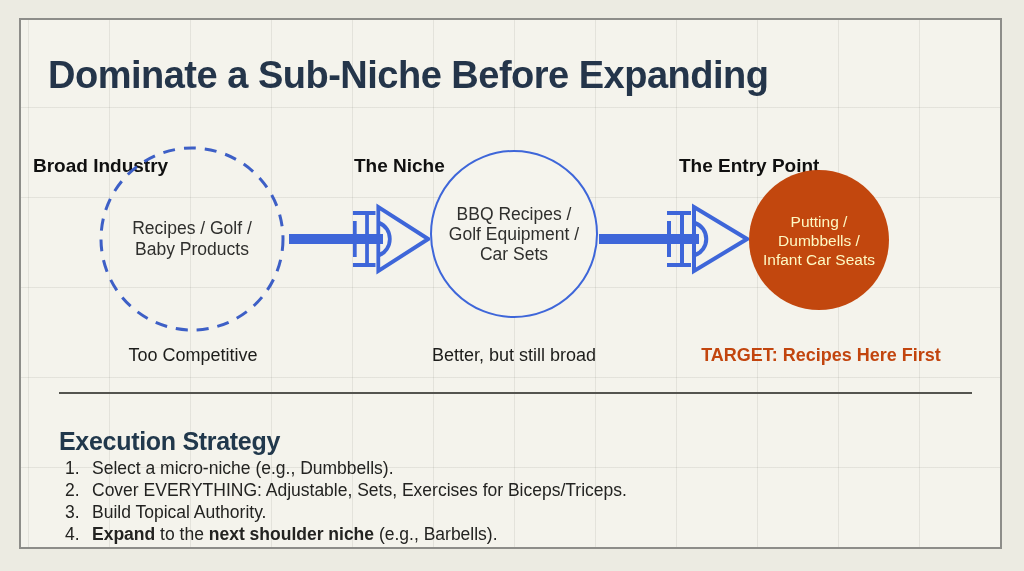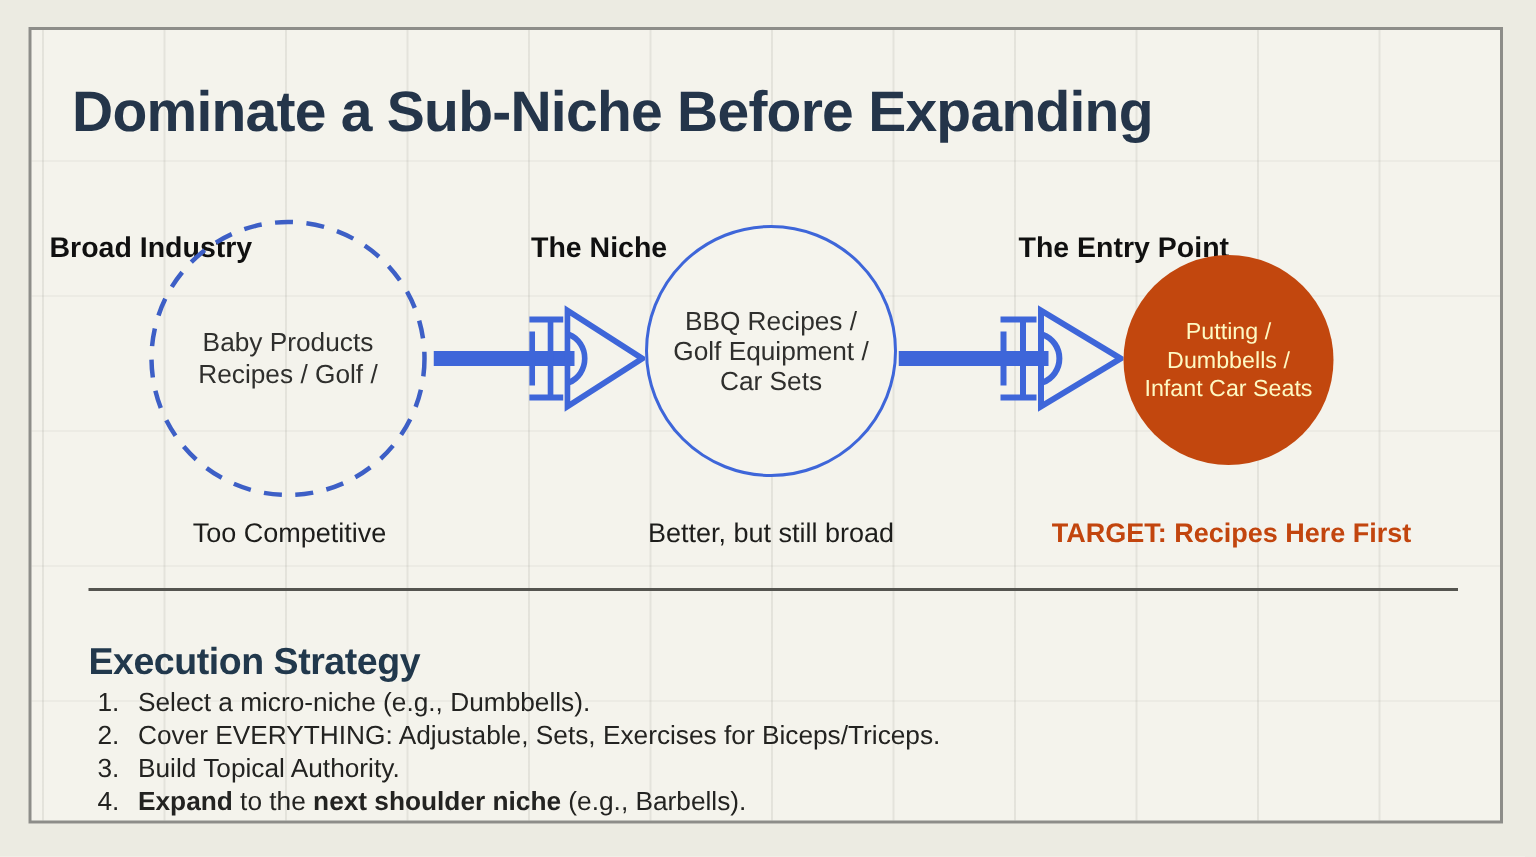--- a/index.html
+++ b/index.html
@@ -70,22 +70,22 @@
 
   <div class="stage-label lbl-1">Broad Industry</div>
   <div class="stage-label lbl-2">The Niche</div>
   <div class="stage-label lbl-3">The Entry Point</div>
 
   <div class="circle c1">
     <svg class="ring" width="186" height="186" viewBox="0 0 186 186">
       <circle cx="93" cy="93" r="91" fill="none" stroke="#3D5FC6" stroke-width="3" stroke-dasharray="12 9"></circle>
     </svg>
     <div class="circle-inner-text">
+      <div>Recipes / Golf /</div>
       <div>Baby Products</div>
-      <div>Recipes / Golf /</div>
     </div>
   </div>
 
   <svg class="flow-arrow arrow-1" viewBox="0 0 150 76" preserveAspectRatio="none">
     <g stroke="#3E66D9" fill="none">
       <rect x="0" y="33" width="100" height="10" fill="#3E66D9" stroke="none"></rect>
       <line x1="70" y1="20" x2="70" y2="56" stroke-width="4"></line>
       <line x1="83" y1="12" x2="83" y2="64" stroke-width="4"></line>
       <line x1="68" y1="12" x2="92" y2="12" stroke-width="4"></line>
       <line x1="68" y1="64" x2="92" y2="64" stroke-width="4"></line>

